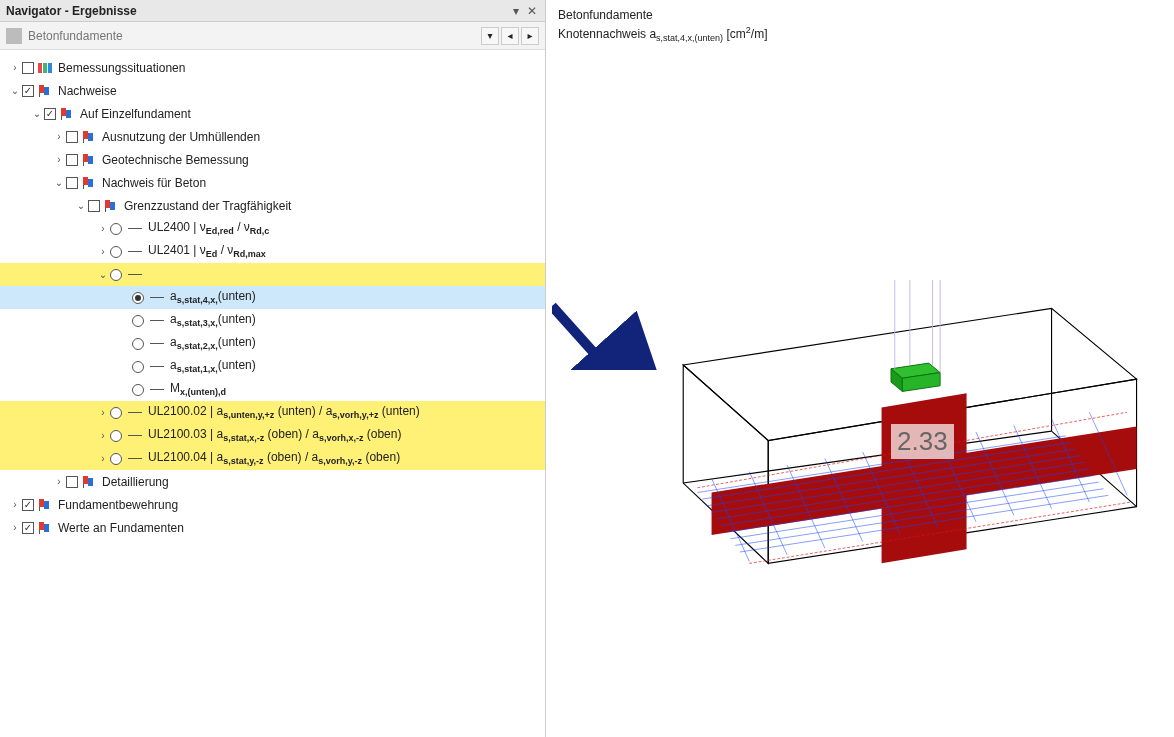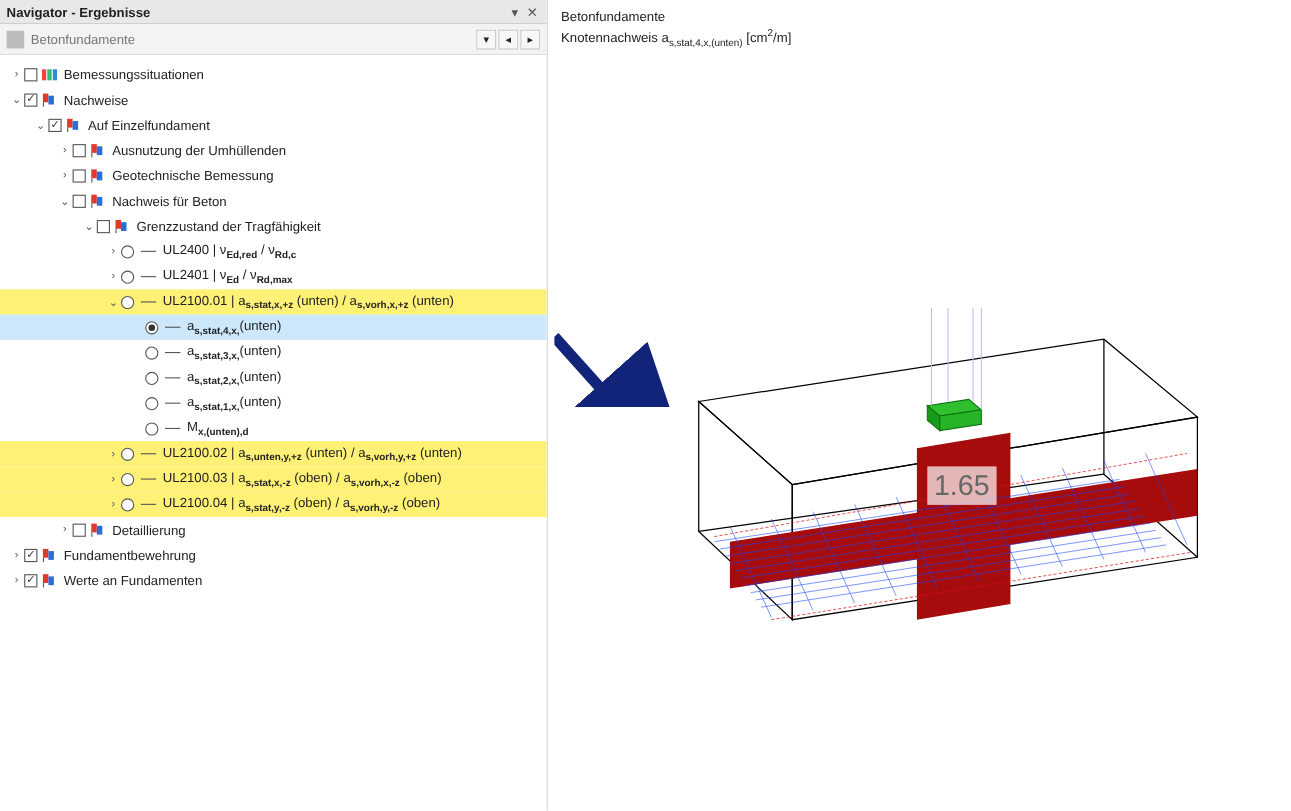--- a/index.html
+++ b/index.html
@@ -10,21 +10,21 @@
     color: #222;
     width: 1174px;
     height: 737px;
     overflow: hidden;
     position: relative;
     display: flex;
   }
 
   
   .navigator {
-    width: 498px;
+    width: 546px;
     height: 737px;
     border-right: 1px solid #ccc;
     background: #fff;
     display: flex;
     flex-direction: column;
   }
   .nav-titlebar {
     background: #e8e8e8;
     border-bottom: 1px solid #ccc;
     height: 22px;
@@ -281,21 +281,20 @@
         <span class="twisty">›</span>
         <span class="radio"></span>
         <span class="dash"></span>
         <span class="lbl">UL2401 | ν<sub>Ed</sub> / ν<sub>Rd,max</sub></span>
       </div>
       <div class="row hl">
         <span class="indent" style="width: 96px;"></span>
         <span class="twisty">⌄</span>
         <span class="radio"></span>
         <span class="dash"></span>
-        <span class="lbl">UL2100.01 | a<sub>s,stat,x,+z</sub> (unten) / a<sub>s,vorh,x,+z</sub> (unten)</span>
       </div>
       <div class="row sel">
         <span class="indent" style="width: 118px;"></span>
         <span class="twisty empty"></span>
         <span class="radio on"></span>
         <span class="dash"></span>
         <span class="lbl">a<sub>s,stat,4,x,</sub>(unten)</span>
       </div>
       <div class="row">
         <span class="indent" style="width: 118px;"></span>
@@ -462,14 +461,14 @@
     </g>
 
     <g stroke="#c6b6e8" stroke-width="1">
       <line x1="304" y1="94" x2="304" y2="-260"></line>
       <line x1="320" y1="90" x2="320" y2="-260"></line>
       <line x1="344" y1="90" x2="344" y2="-260"></line>
       <line x1="352" y1="98" x2="352" y2="-260"></line>
     </g>
   </svg>
 
-  <div class="value-badge">1.65</div>
+  <div class="value-badge">2.33</div>
 </div>
 
 </body></html>

